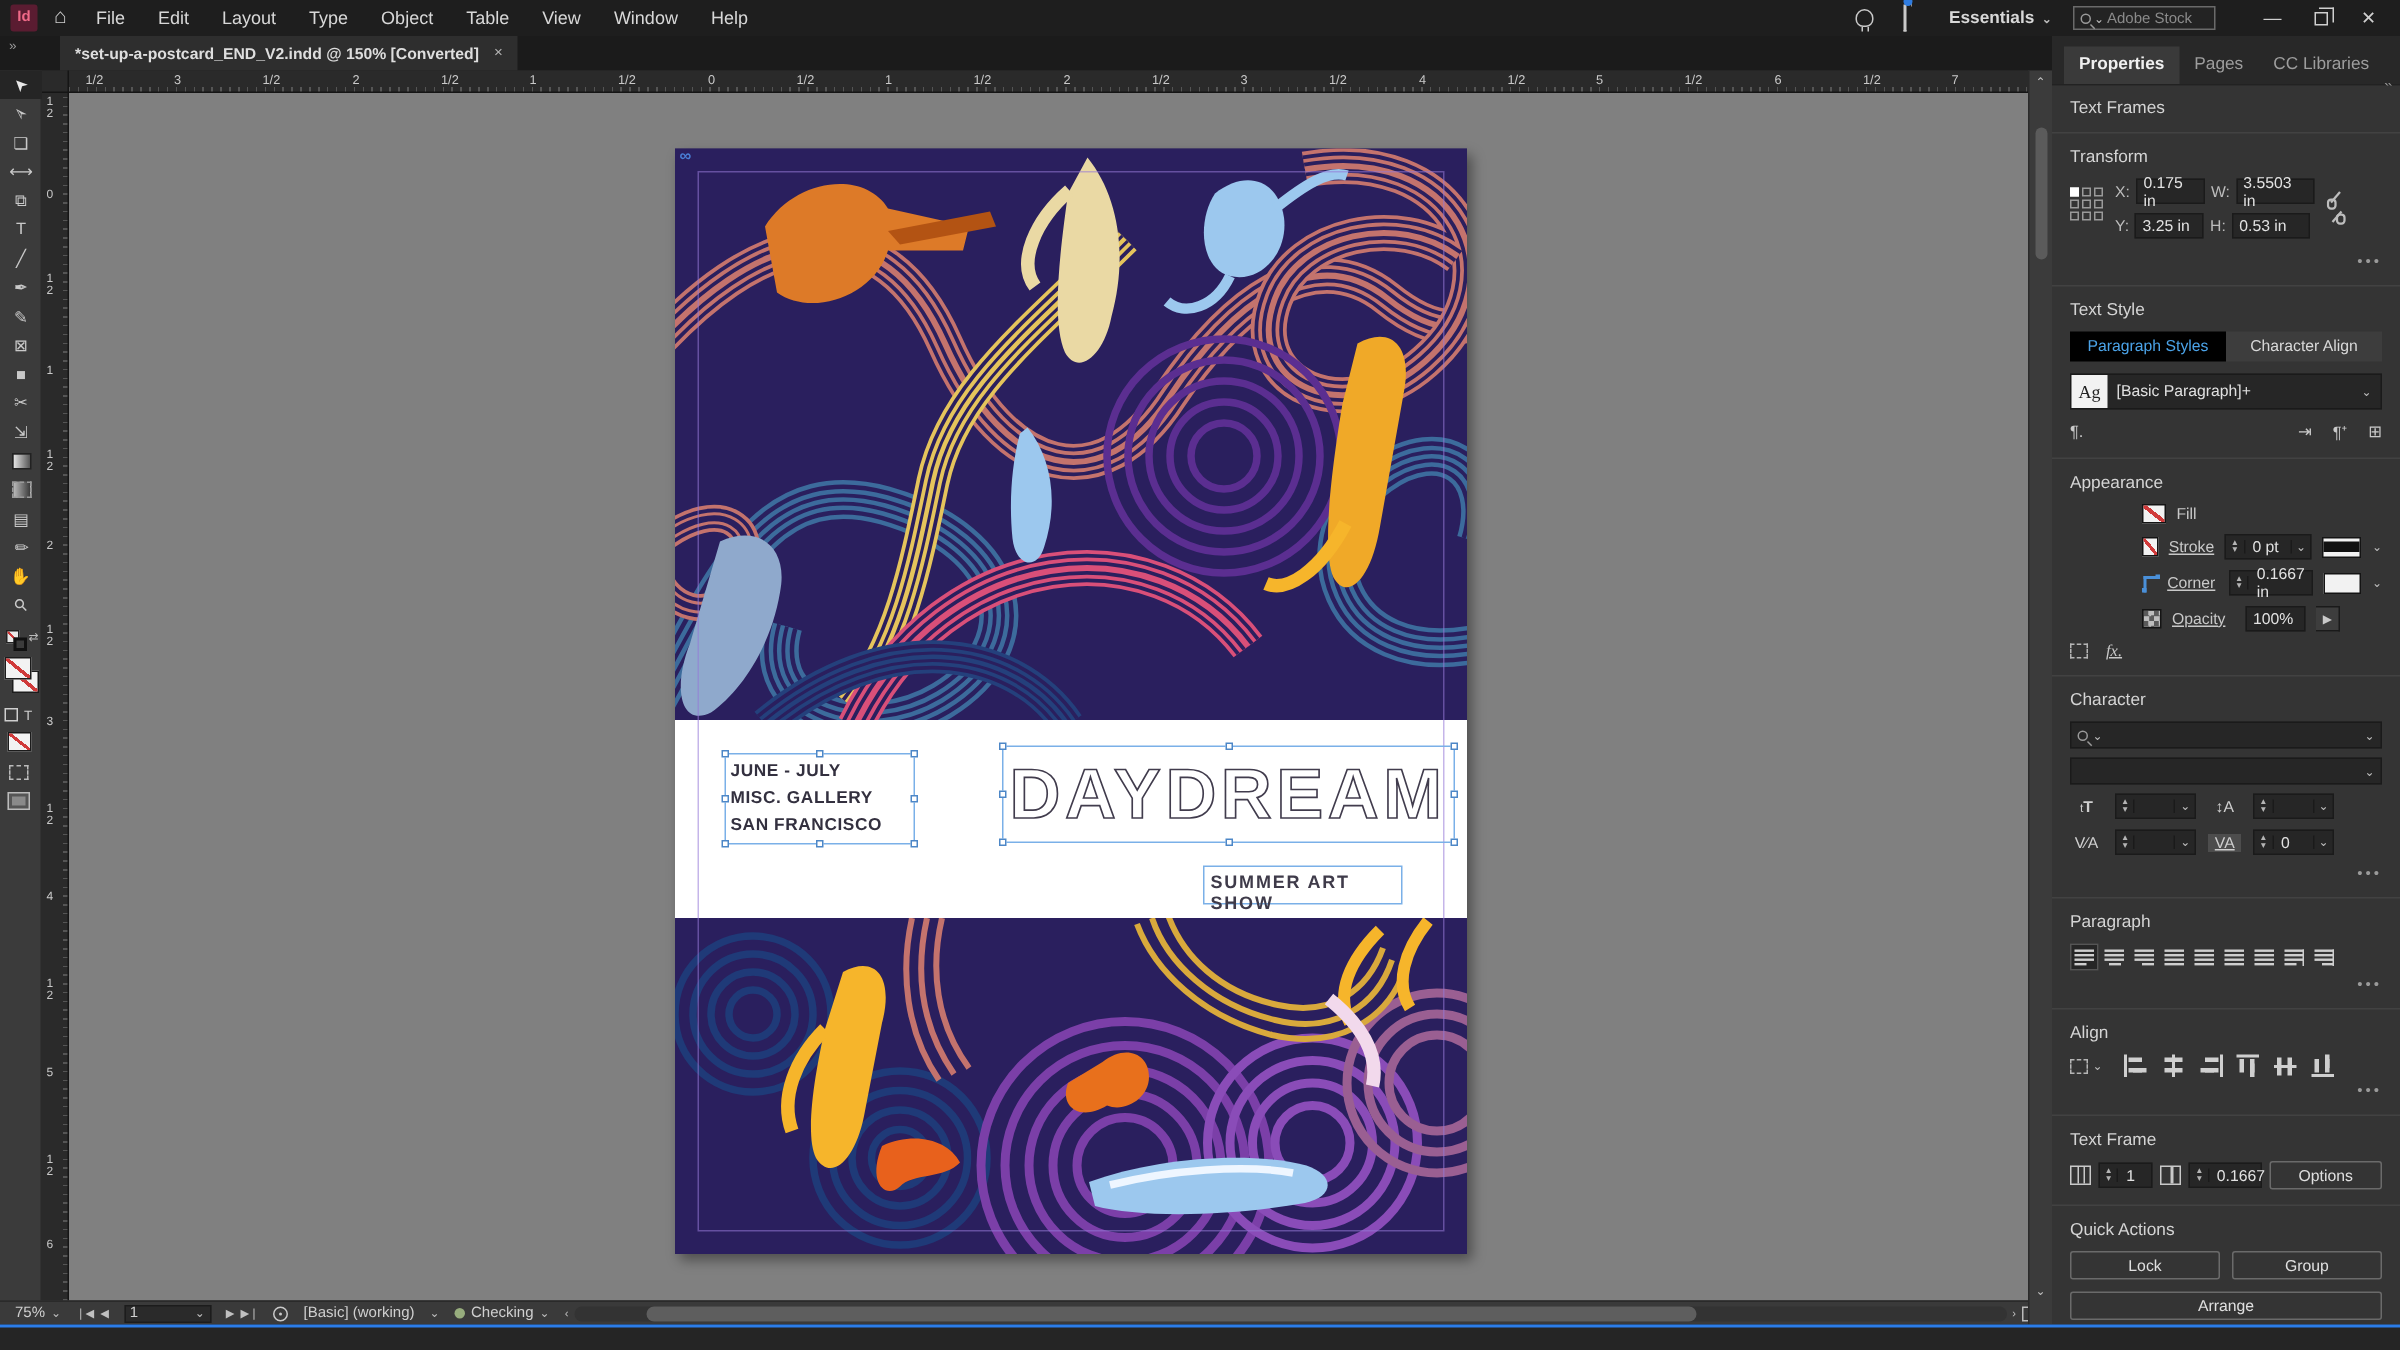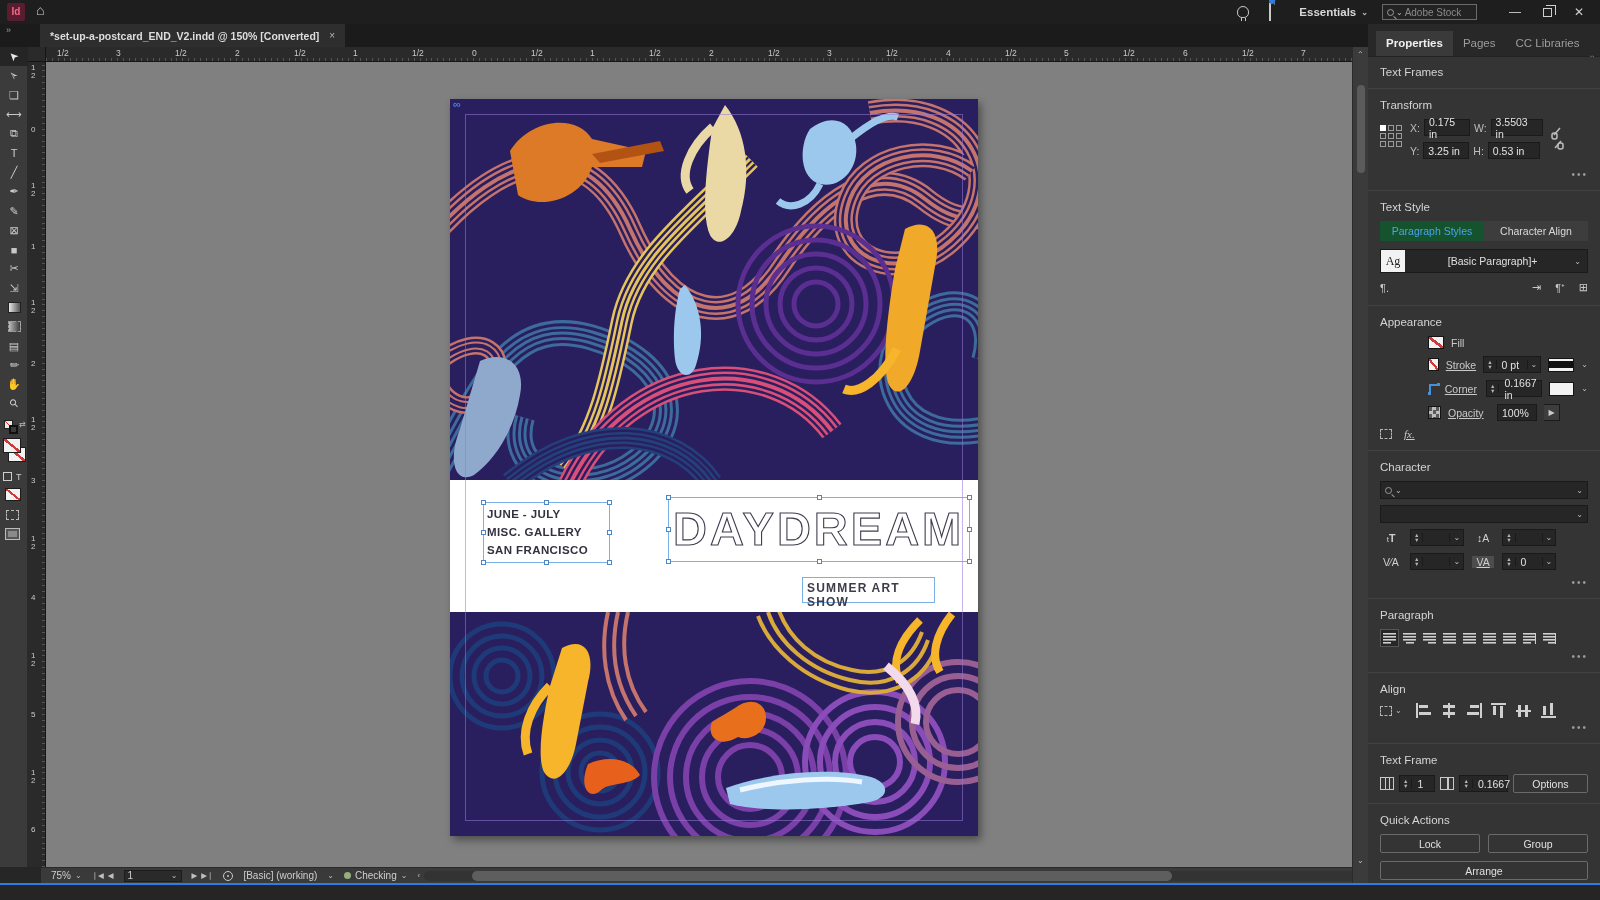--- a/index.html
+++ b/index.html
@@ -89,21 +89,21 @@
 
   .tframe { position:absolute; border:1px solid #7ab0e8;font-weight:bold; }
   .handle { position:absolute; width:5px; height:5px; background:#fff; border:1px solid #4d87c7; }
   .info-text { font-size:11.5px; letter-spacing:.4px; color:#33303f; line-height:18px; padding:2px 0 0 3px; }
   .daydream { font-size:47px; letter-spacing:3px; color:transparent; -webkit-text-stroke:1.1px #413c4d;
     line-height:62px; padding-left:4px; white-space:nowrap; }
   .summer { font-size:12px; letter-spacing:1.2px; color:#3f3b4a; padding:3px 0 0 4px; }
 
   
   #statusbar { position:absolute; left:0; top:867px; width:1368px; height:16px; background:#3a3a3a; border-top:1px solid #2a2a2a;
-    display:flex; align-items:center; font-size:10px; color:#cfcfcf;margin-left:41px; }
+    display:flex; align-items:center; font-size:10px; color:#cfcfcf; }
   #statusbar .sb { margin-left:10px; display:flex; align-items:center; gap:4px; }
   .navg { font-size:7.5px; color:#c0c0c0; }
   #pagefield { width:58px; height:12px; background:#2a2a2a; border:1px solid #1c1c1c; display:flex; justify-content:space-between; align-items:center; padding:0 3px; }
   .preflight { width:10px; height:10px; border-radius:50%; border:1.4px solid #c9c9c9; position:relative; }
   .preflight:after { content:""; position:absolute; left:3px; top:3px; width:2px; height:2px; background:#c9c9c9; border-radius:50%; }
   .gdot { width:7px; height:7px; border-radius:50%; background:#97ad7d; }
   #hscroll { position:relative; flex:1; height:10px; margin:0 4px; background:#333; border-radius:5px; }
   #hscroll .thumb { position:absolute; left:48px; top:0; width:700px; height:10px; background:#5e5e5e; border-radius:5px; }
   .splitic { width:12px; height:10px; border:1px solid #bbb; position:relative; margin:0 8px 0 4px; }
   .splitic:after { content:""; position:absolute; left:5px; top:0; width:1px; height:100%; background:#bbb; }
@@ -128,22 +128,22 @@
   #refgrid { display:grid; grid-template-columns:repeat(3,6px); grid-template-rows:repeat(3,6px); gap:2px; }
   #refgrid i { border:1px solid #9a9a9a; }
   #refgrid i.on { background:#fff; border-color:#fff; }
   .trow { display:flex; align-items:center; gap:4px; font-size:10.5px; color:#bdbdbd; margin-bottom:6px; }
   .tinput { background:#262626; border:1px solid #1a1a1a; color:#e2e2e2; font-size:10.5px; height:17px; display:flex; align-items:center; padding:0 4px; }
   .w44{width:46px;} .w50{width:52px;}
 
   
   .styletabs { display:flex; margin-bottom:8px; }
   .styletab { flex:1; text-align:center; font-size:10.5px; padding:4px 0; background:#3d3d3d; color:#d9d9d9; }
-  .styletab.active { background:#14532d; color:#4ba3e8; }
-  .styledrop { display:flex; align-items:center; height:24px; background:#262626; border:1px solid #1a1a1a;text-align:center; }
+  .styletab.active { background:#000000; color:#4ba3e8; }
+  .styledrop { display:flex; align-items:center; height:24px; background:#262626; border:1px solid #1a1a1a; }
   .agbox { width:24px; height:22px; background:#f2f2f2; color:#222; font-size:12px; display:flex; align-items:center; justify-content:center; font-family:"Liberation Serif",serif; }
   .styledrop .sval { flex:1; font-size:10.5px; color:#e0e0e0; padding-left:6px; }
   .styledrop .chev { padding-right:6px; }
   .sticon-row { display:flex; align-items:center; margin-top:7px; color:#c9c9c9; font-size:11px; }
   .sticon-row .spacer { flex:1; }
   .sticon-row span { margin-right:14px; }
 
   
   .aprow { display:flex; align-items:center; gap:7px; margin-bottom:7px; font-size:10.5px; color:#c9c9c9;padding-left:48px; }
   .swatch { width:16px; height:13px; background:#f2f2f2; border:1px solid #141414; position:relative; }
@@ -223,20 +223,32 @@
   #bottomstrip { position:absolute; left:0; top:883px; width:1600px; height:17px; background:#252525; border-top:2px solid #2b7de9; }
 
   svg { display:block; }
 </style>
 </head>
 <body>
 
 <div id="titlebar">
   <div id="idlogo">Id</div>
   <div id="homeicon">⌂</div>
+  <div id="menubar">
+
+  <span class="menu-item">File</span>
+      <span class="menu-item">Edit</span>
+      <span class="menu-item">Layout</span>
+      <span class="menu-item">Type</span>
+      <span class="menu-item">Object</span>
+      <span class="menu-item">Table</span>
+      <span class="menu-item">View</span>
+      <span class="menu-item">Window</span>
+      <span class="menu-item">Help</span>
+    </div>
   <div id="tb-right">
     <span class="bulb"></span>
     <span class="sharewrap"><span class="shareic"></span><span class="bluedot"></span></span>
     <span id="workspace">
         <span>Essentials</span>
         <span class="chev">⌄</span>
       </span>
     <span id="stocksearch">
       <span class="mag"></span>
       <span class="chev">⌄</span>

